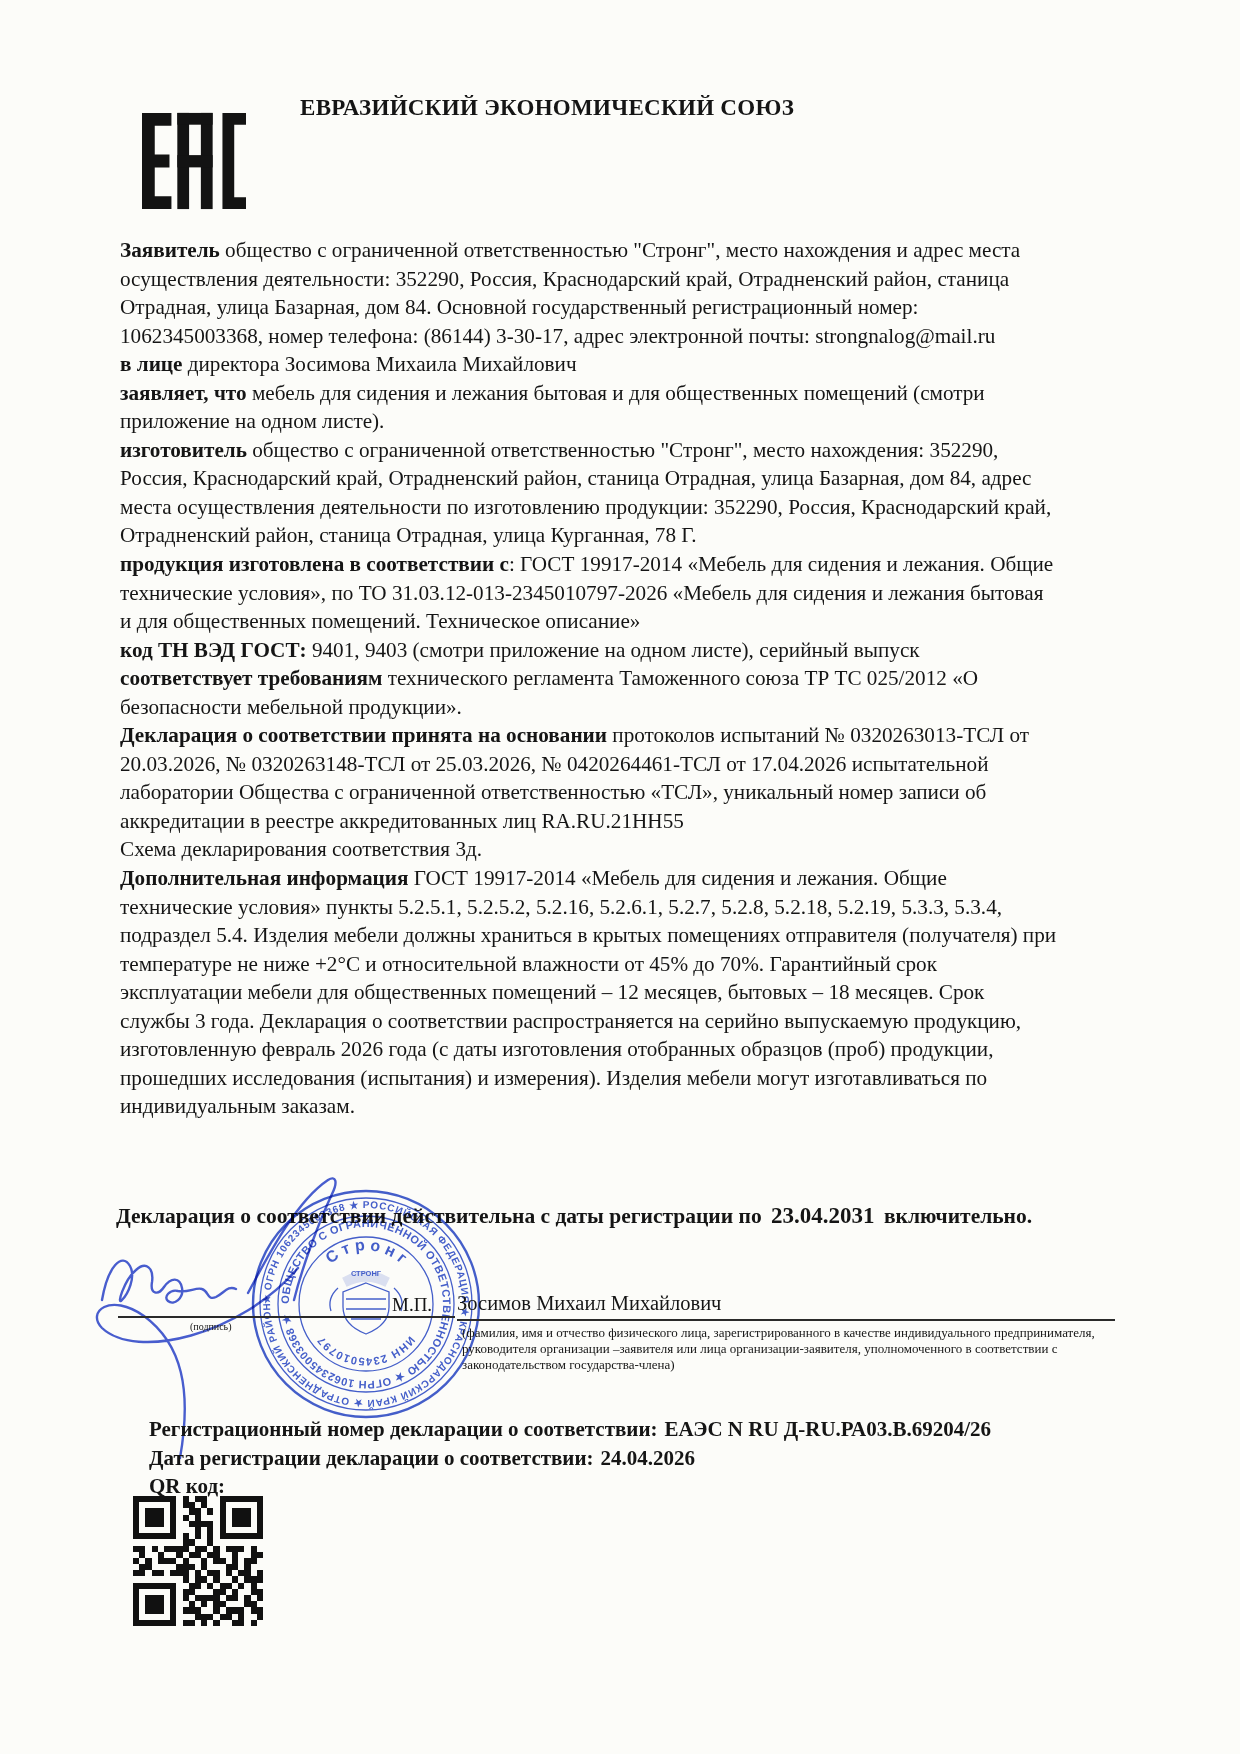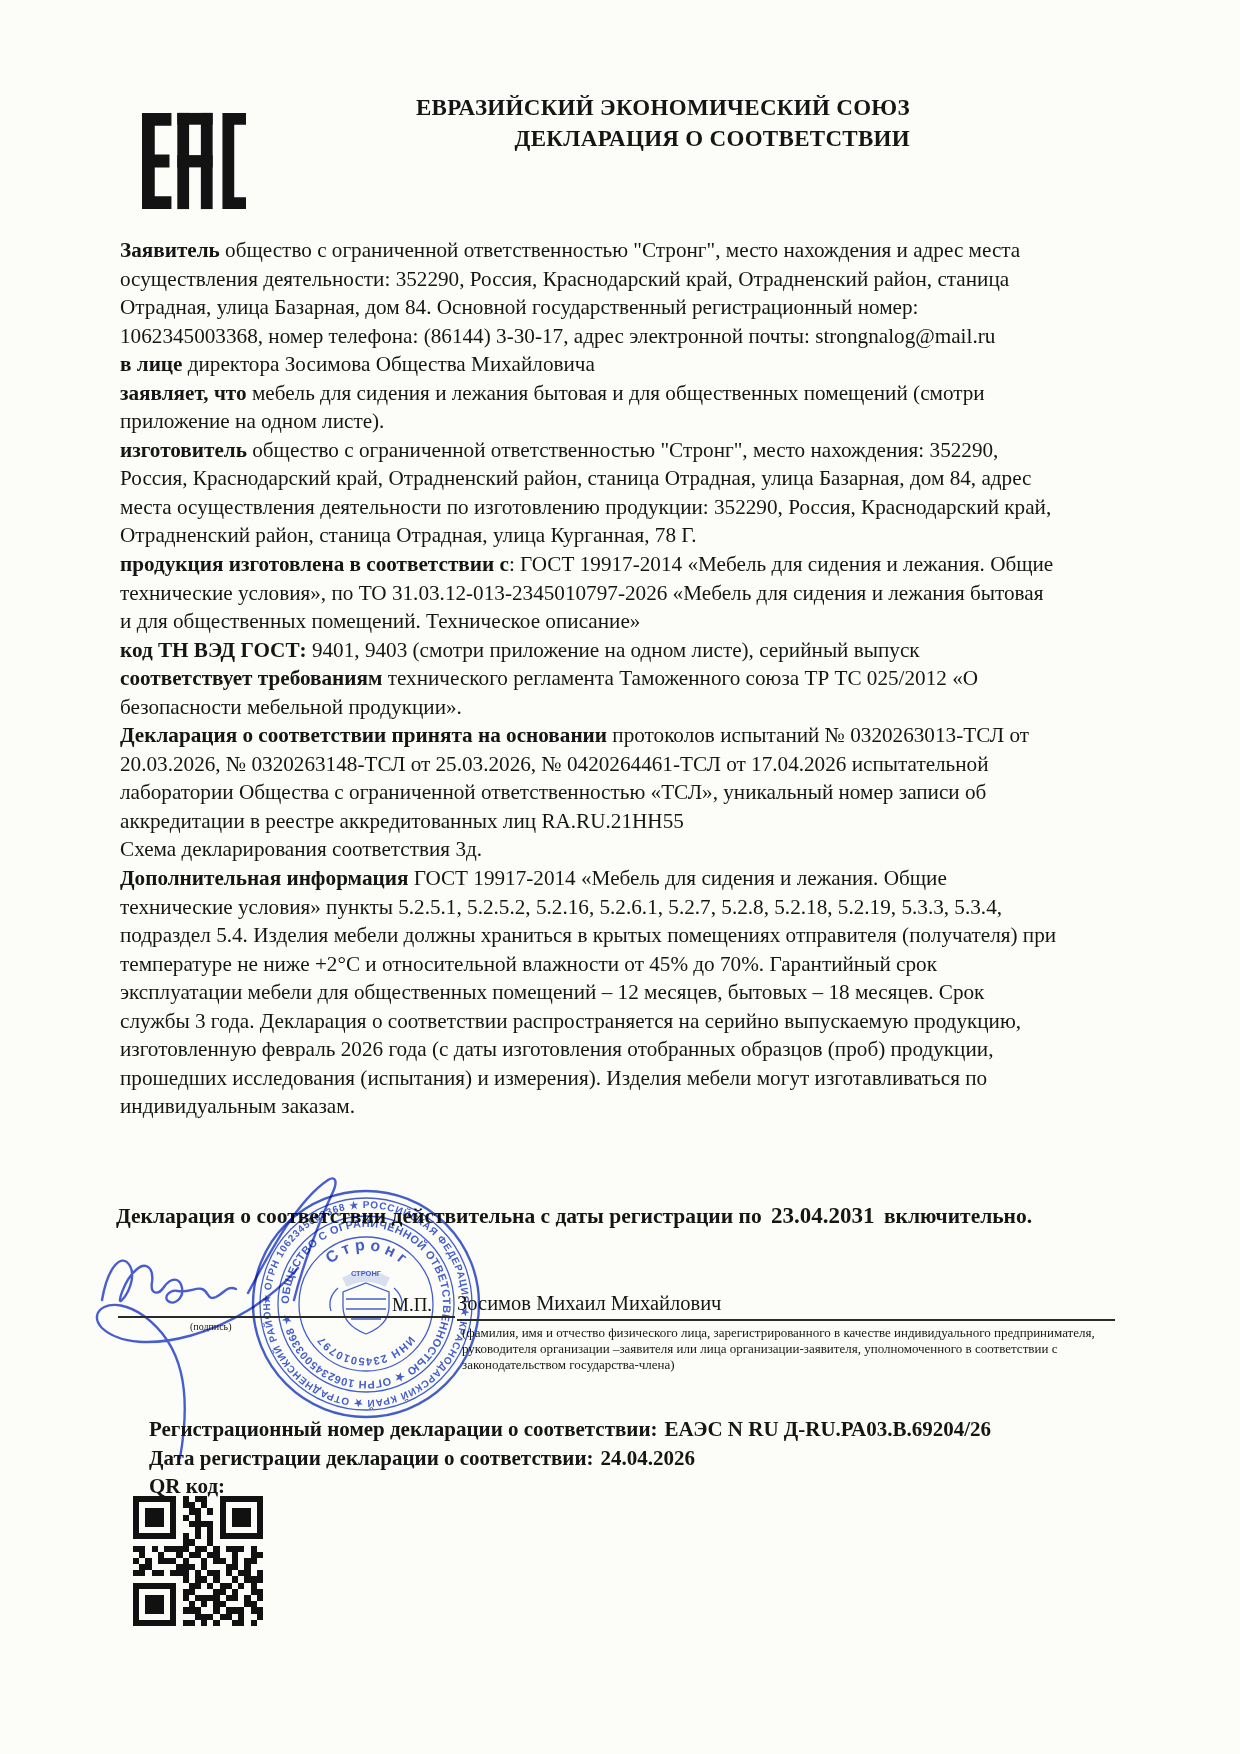--- a/index.html
+++ b/index.html
@@ -1,21 +1,21 @@
 <!DOCTYPE html>
 <html><head>
 <meta charset="utf-8">
 <style>
   *{margin:0;padding:0;box-sizing:border-box}
   html,body{background:#ffffff}
   .page{position:relative;width:1240px;height:1754px;background:#fcfcf9;
         font-family:"Liberation Serif",serif;color:#151515;overflow:hidden}
 
   .eac-logo{position:absolute;left:142px;top:112px}
-  .doc-title{position:absolute;left:300px;top:92px;width:610px;text-align:right;
+  .doc-title{position:absolute;left:300px;top:92px;width:610px;text-align:left;
              font-weight:bold;font-size:23px;line-height:31px;letter-spacing:.3px}
 
   .body-text{position:absolute;left:120px;top:236px;width:938px;
              font-size:21.2px;line-height:28.55px}
   .body-text p{margin:0}
   .body-text b{font-weight:bold}
 
   .validity{position:absolute;left:116px;top:1202px;width:1016px;
             font-weight:bold;font-size:21.5px;line-height:27px}
   .validity .vdate{font-size:23px;padding:0 4px}
@@ -55,26 +55,25 @@
         <rect x="60" y="0" width="12" height="98"></rect>
         <rect x="36" y="0" width="36" height="12"></rect>
         <rect x="36" y="43" width="36" height="12.5"></rect>
         <path d="M82 0 h24 v12 h-12 v74 h12 v12 h-24 z"></path>
       </g>
     </svg>
   </div>
 
   <div class="doc-title">
     <div>ЕВРАЗИЙСКИЙ ЭКОНОМИЧЕСКИЙ СОЮЗ</div>
-    <div>ДЕКЛАРАЦИЯ О СООТВЕТСТВИИ</div>
   </div>
 
   <div class="body-text">
     <p><b>Заявитель</b><span> общество с ограниченной ответственностью "Стронг", место нахождения и адрес места осуществления деятельности: 352290, Россия, Краснодарский край, Отрадненский район, станица Отрадная, улица Базарная, дом 84. Основной государственный регистрационный номер: 1062345003368, номер телефона: (86144) 3-30-17, адрес электронной почты: strongnalog@mail.ru</span></p>
-    <p><b>в лице</b><span>  директора Зосимова Общества Михайловича</span></p>
+    <p><b>в лице</b><span>  директора Зосимова Михаила Михайлович</span></p>
     <p><b>заявляет, что</b><span> мебель для сидения и лежания бытовая и для общественных помещений (смотри приложение на одном листе).</span></p>
     <p><b>изготовитель</b><span> общество с ограниченной ответственностью "Стронг", место нахождения: 352290, Россия, Краснодарский край, Отрадненский район, станица Отрадная, улица Базарная, дом 84, адрес места осуществления деятельности по изготовлению продукции: 352290, Россия, Краснодарский край, Отрадненский район, станица Отрадная, улица Курганная, 78 Г.</span></p>
     <p><b>продукция изготовлена в соответствии с</b><span>: ГОСТ 19917-2014 «Мебель для сидения и лежания. Общие технические условия», по ТО 31.03.12-013-2345010797-2026 «Мебель для сидения и лежания бытовая и для общественных помещений. Техническое описание»</span></p>
     <p><b>код ТН ВЭД ГОСТ:</b><span> 9401, 9403 (смотри приложение на одном листе), серийный выпуск</span></p>
     <p><b>соответствует требованиям</b><span> технического регламента Таможенного союза ТР ТС 025/2012 «О безопасности мебельной продукции».</span></p>
     <p><b>Декларация о соответствии принята на основании</b><span> протоколов испытаний № 0320263013-ТСЛ от 20.03.2026, № 0320263148-ТСЛ от 25.03.2026, № 0420264461-ТСЛ от 17.04.2026 испытательной лаборатории Общества с ограниченной ответственностью «ТСЛ», уникальный номер записи об аккредитации в реестре аккредитованных лиц RA.RU.21НН55</span></p>
     <p><b></b><span>Схема декларирования соответствия 3д.</span></p>
     <p><b>Дополнительная информация</b><span> ГОСТ 19917-2014 «Мебель для сидения и лежания. Общие технические условия» пункты 5.2.5.1, 5.2.5.2, 5.2.16, 5.2.6.1, 5.2.7, 5.2.8, 5.2.18, 5.2.19, 5.3.3, 5.3.4, подраздел 5.4. Изделия мебели должны храниться в крытых помещениях отправителя (получателя) при температуре не ниже +2°С и относительной влажности от 45% до 70%. Гарантийный срок эксплуатации мебели для общественных помещений – 12 месяцев, бытовых – 18 месяцев. Срок службы 3 года. Декларация о соответствии распространяется на серийно выпускаемую продукцию, изготовленную февраль 2026 года (с даты изготовления отобранных образцов (проб) продукции, прошедших исследования (испытания) и измерения). Изделия мебели могут изготавливаться по индивидуальным заказам.</span></p>
   </div>
 

